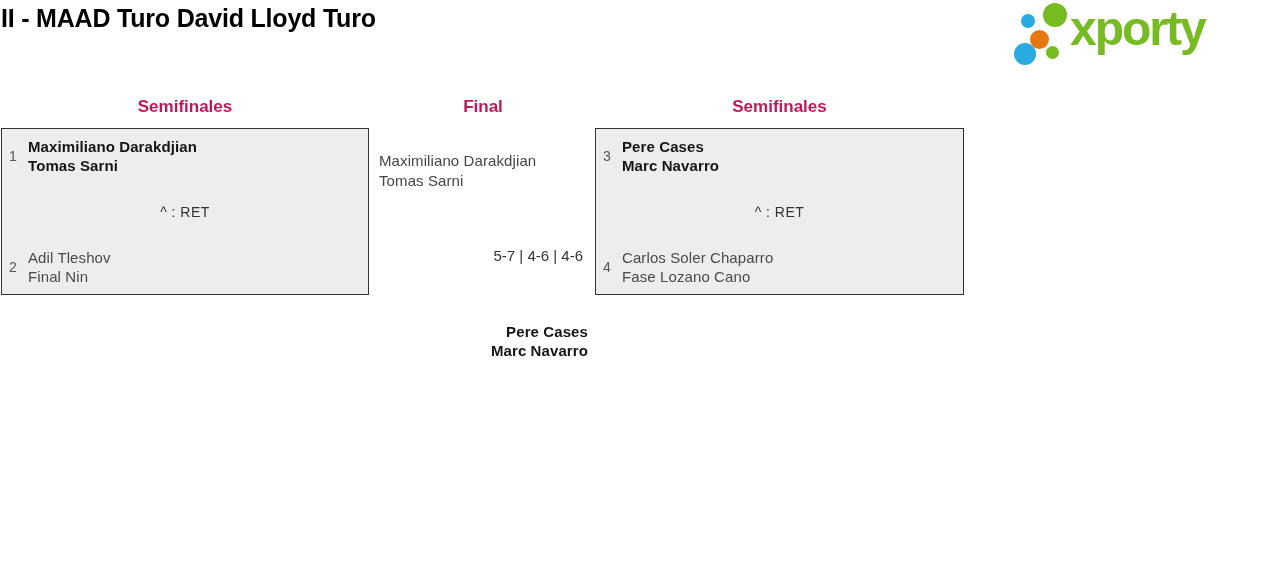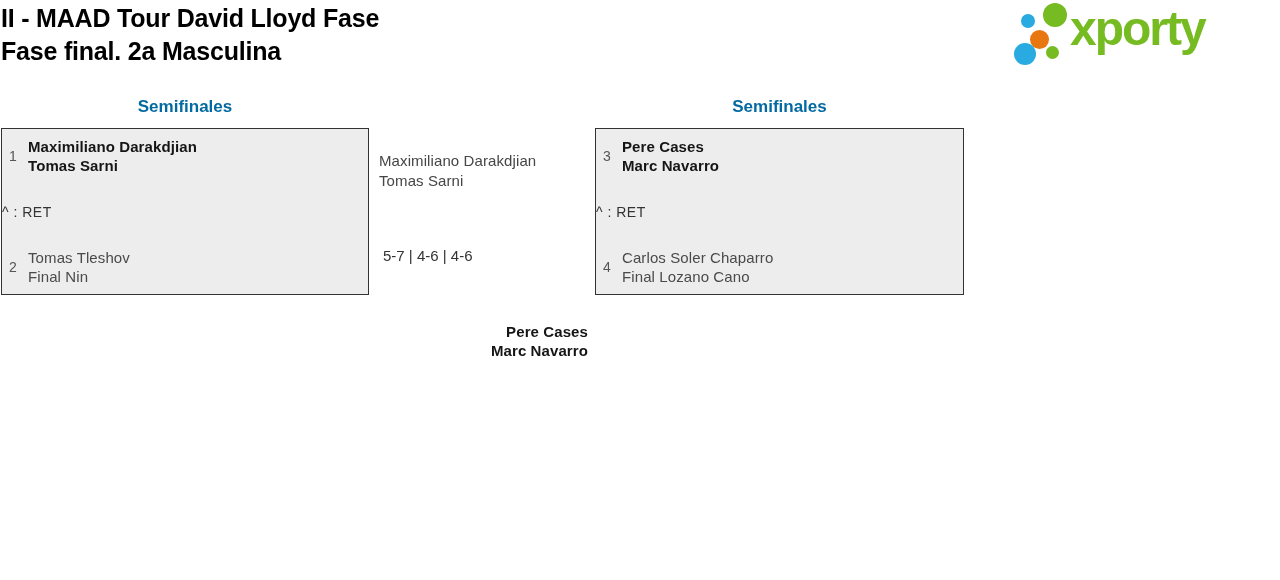--- a/index.html
+++ b/index.html
@@ -17,103 +17,103 @@
   .dot-green-lg { left:35px; top:3px;  width:24px; height:24px; background:#76BB21; }
   .dot-blue-sm  { left:13px; top:14px; width:14px; height:14px; background:#29ABE2; }
   .dot-orange   { left:22px; top:30px; width:19px; height:19px; background:#E87711; }
   .dot-blue-lg  { left:6px;  top:43px; width:22px; height:22px; background:#29ABE2; }
   .dot-green-sm { left:38px; top:46px; width:13px; height:13px; background:#76BB21; }
   .wordmark { position:absolute; left:62px; top:-4px; font-size:48px; font-weight:bold;
     color:#76BB21; letter-spacing:-2px; line-height:66px; }
 
   
   .col-header { position:absolute; top:97px; text-align:center; font-size:17px;
-    font-weight:bold; color:#0369a1; }
+    font-weight:bold; color:#be185d; }
   .hdr-left   { left:1px;   width:368px; }
   .hdr-center { left:383px; width:200px; }
   .hdr-right  { left:595px; width:369px; }
 
   
   .match-box { position:absolute; top:128px; height:167px; background:#EDEDED;
     border:1px solid #333333; }
   .box-left  { left:1px;   width:368px; }
   .box-right { left:595px; width:369px; }
 
   .team-row { position:absolute; left:7px; right:8px; display:flex; align-items:center; gap:9px; }
   .row-top { top:8px; }
   .row-bottom { top:119px; }
   .seed { flex:0 0 auto; min-width:10px; font-size:14px; color:#555; }
   .names { font-size:15px; line-height:19px; letter-spacing:0.1px; }
   .names.winner { font-weight:bold; color:#151515; }
   .names.loser  { color:#4a4a4a; }
-  .ret-note { position:absolute; top:75px; left:0; width:100%; text-align:left;
+  .ret-note { position:absolute; top:75px; left:0; width:100%; text-align:center;
     font-size:14px; color:#333; letter-spacing:0.5px; }
 
   
   .finalist { position:absolute; left:379px; top:151px; font-size:15px;
     line-height:19.5px; color:#464646; letter-spacing:0.1px; }
-  .score { position:absolute; left:383px; top:247px; width:200px; text-align:left;
+  .score { position:absolute; left:383px; top:247px; width:200px; text-align:right;
     font-size:15px; color:#333; }
   .champion { position:absolute; left:388px; top:322px; width:200px; text-align:right;
     font-size:15px; line-height:19px; font-weight:bold; color:#151515; letter-spacing:0.1px; }
 </style>
 </head>
 <body>
 
 <div class="page">
 
   <div class="title-block">
-    <div class="title-line">II - MAAD Tour David Lloyd Fase</div>
-    <div class="title-line">Fase final. 2a Masculina</div>
+    <div class="title-line">II - MAAD Turo David Lloyd Turo</div>
   </div>
 
   <div class="logo">
     <span class="dot dot-green-lg"></span>
     <span class="dot dot-blue-sm"></span>
     <span class="dot dot-orange"></span>
     <span class="dot dot-blue-lg"></span>
     <span class="dot dot-green-sm"></span>
     <span class="wordmark">xporty</span>
   </div>
 
   <div class="col-header hdr-left">Semifinales</div>
+  <div class="col-header hdr-center">Final</div>
   <div class="col-header hdr-right">Semifinales</div>
 
   <div class="match-box box-left">
     <div class="team-row row-top">
       <span class="seed">1</span>
       <div class="names winner">
         <div>Maximiliano Darakdjian</div>
         <div>Tomas Sarni</div>
       </div>
     </div>
     <div class="ret-note">^ : RET</div>
     <div class="team-row row-bottom">
       <span class="seed">2</span>
       <div class="names loser">
-        <div>Tomas Tleshov</div>
+        <div>Adil Tleshov</div>
         <div>Final Nin</div>
       </div>
     </div>
   </div>
 
   <div class="match-box box-right">
     <div class="team-row row-top">
       <span class="seed">3</span>
       <div class="names winner">
         <div>Pere Cases</div>
         <div>Marc Navarro</div>
       </div>
     </div>
     <div class="ret-note">^ : RET</div>
     <div class="team-row row-bottom">
       <span class="seed">4</span>
       <div class="names loser">
         <div>Carlos Soler Chaparro</div>
-        <div>Final Lozano Cano</div>
+        <div>Fase Lozano Cano</div>
       </div>
     </div>
   </div>
 
   <div class="finalist">
     <div>Maximiliano Darakdjian</div>
     <div>Tomas Sarni</div>
   </div>
   <div class="score">5-7 | 4-6 | 4-6</div>
   <div class="champion">

